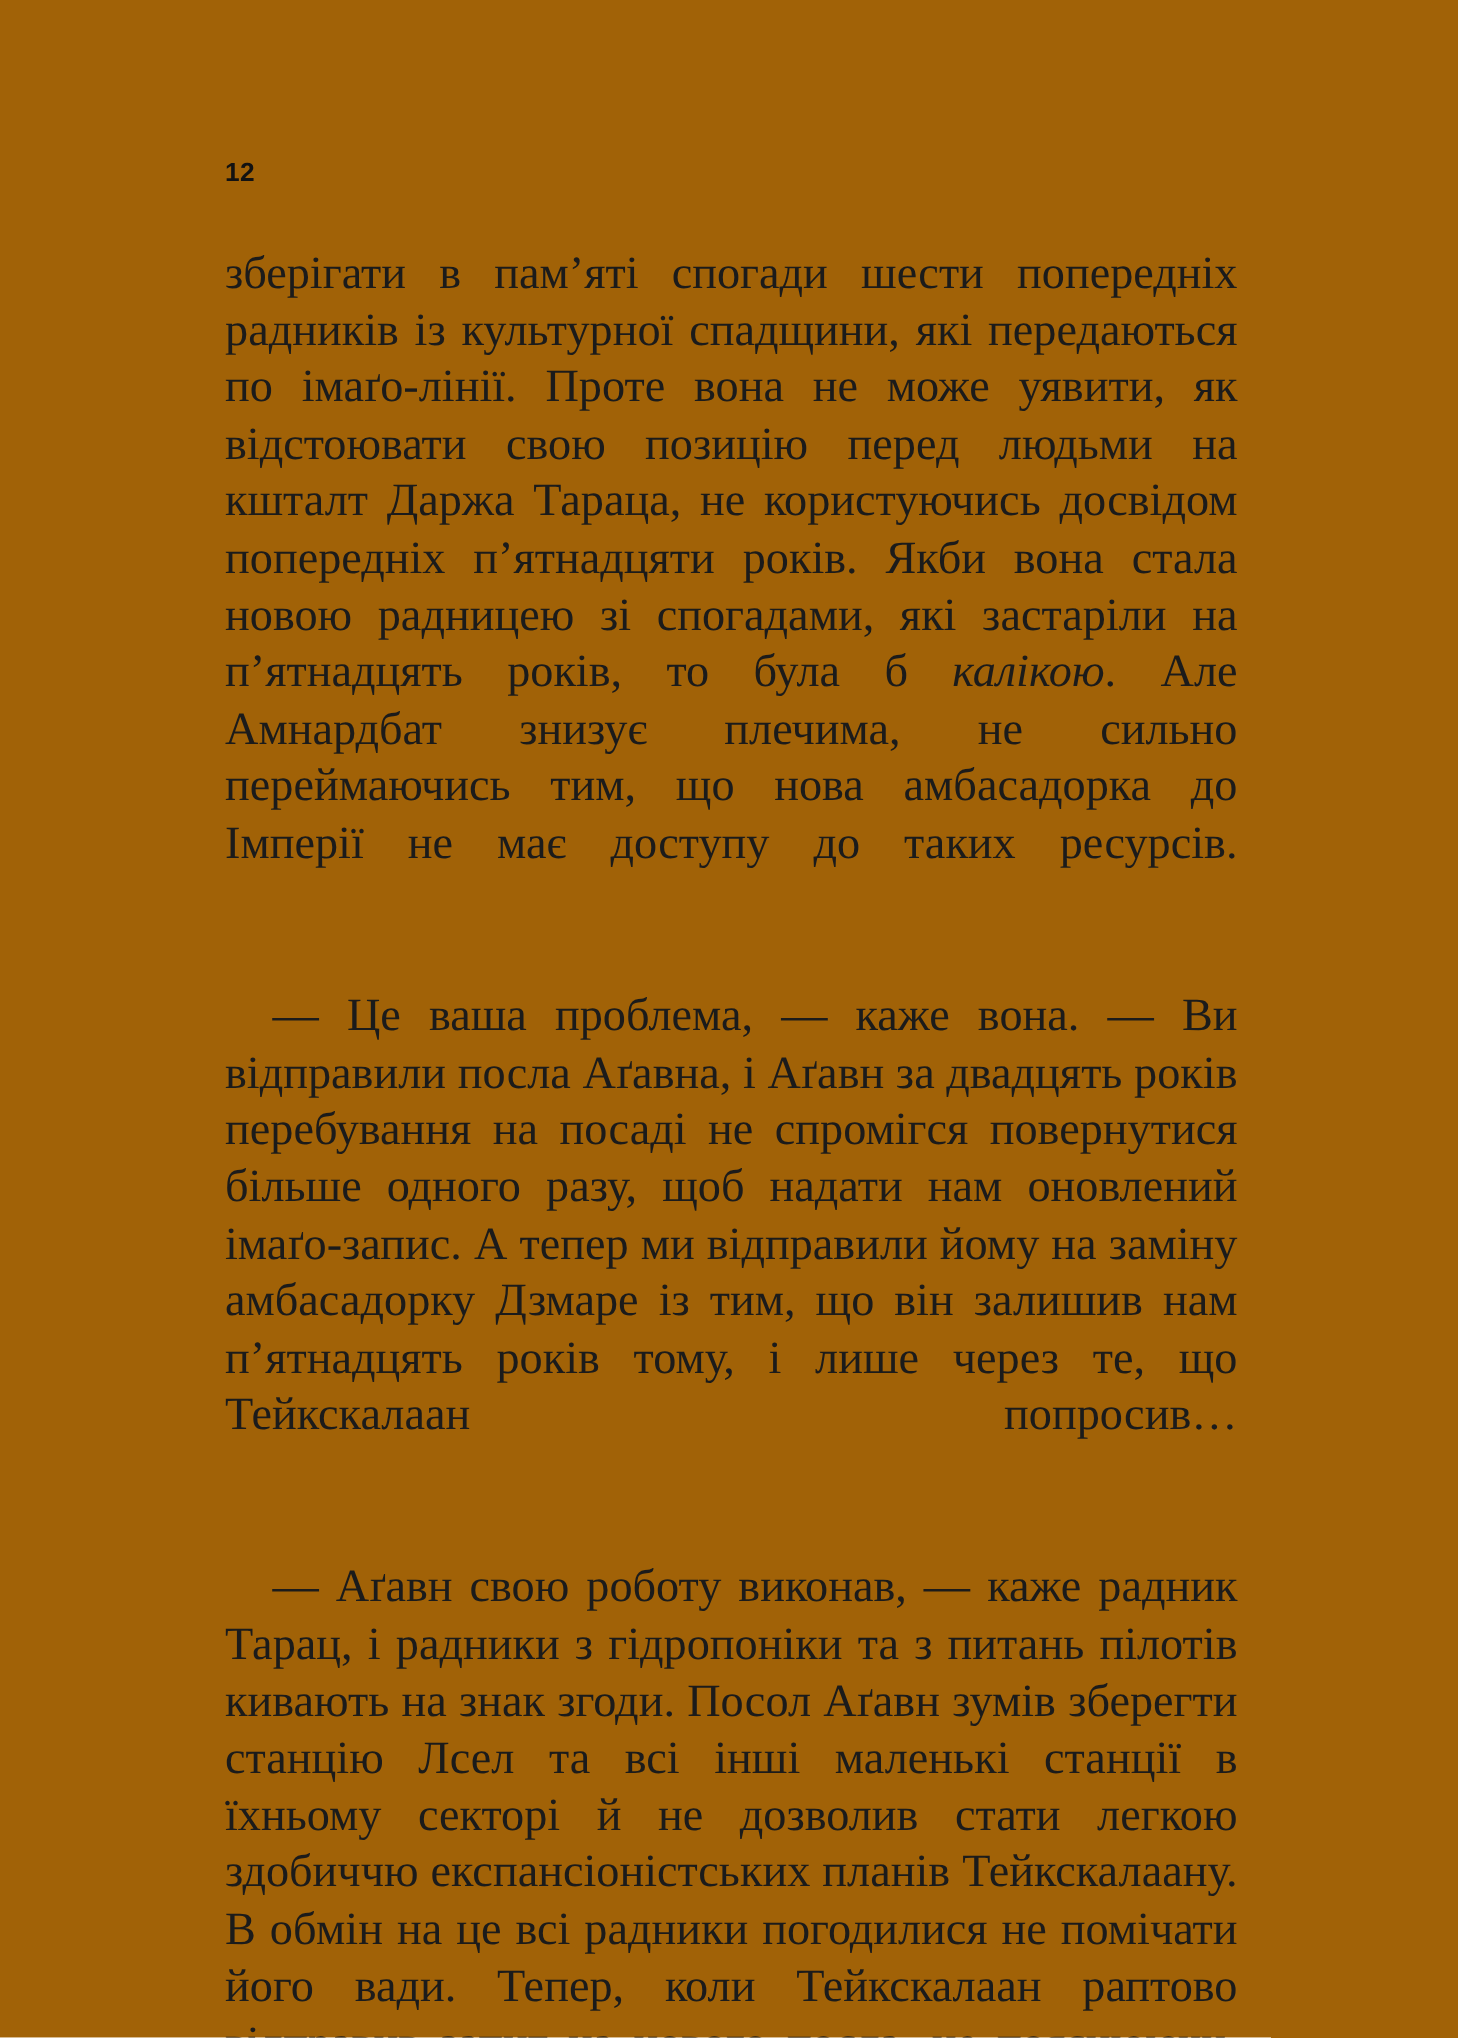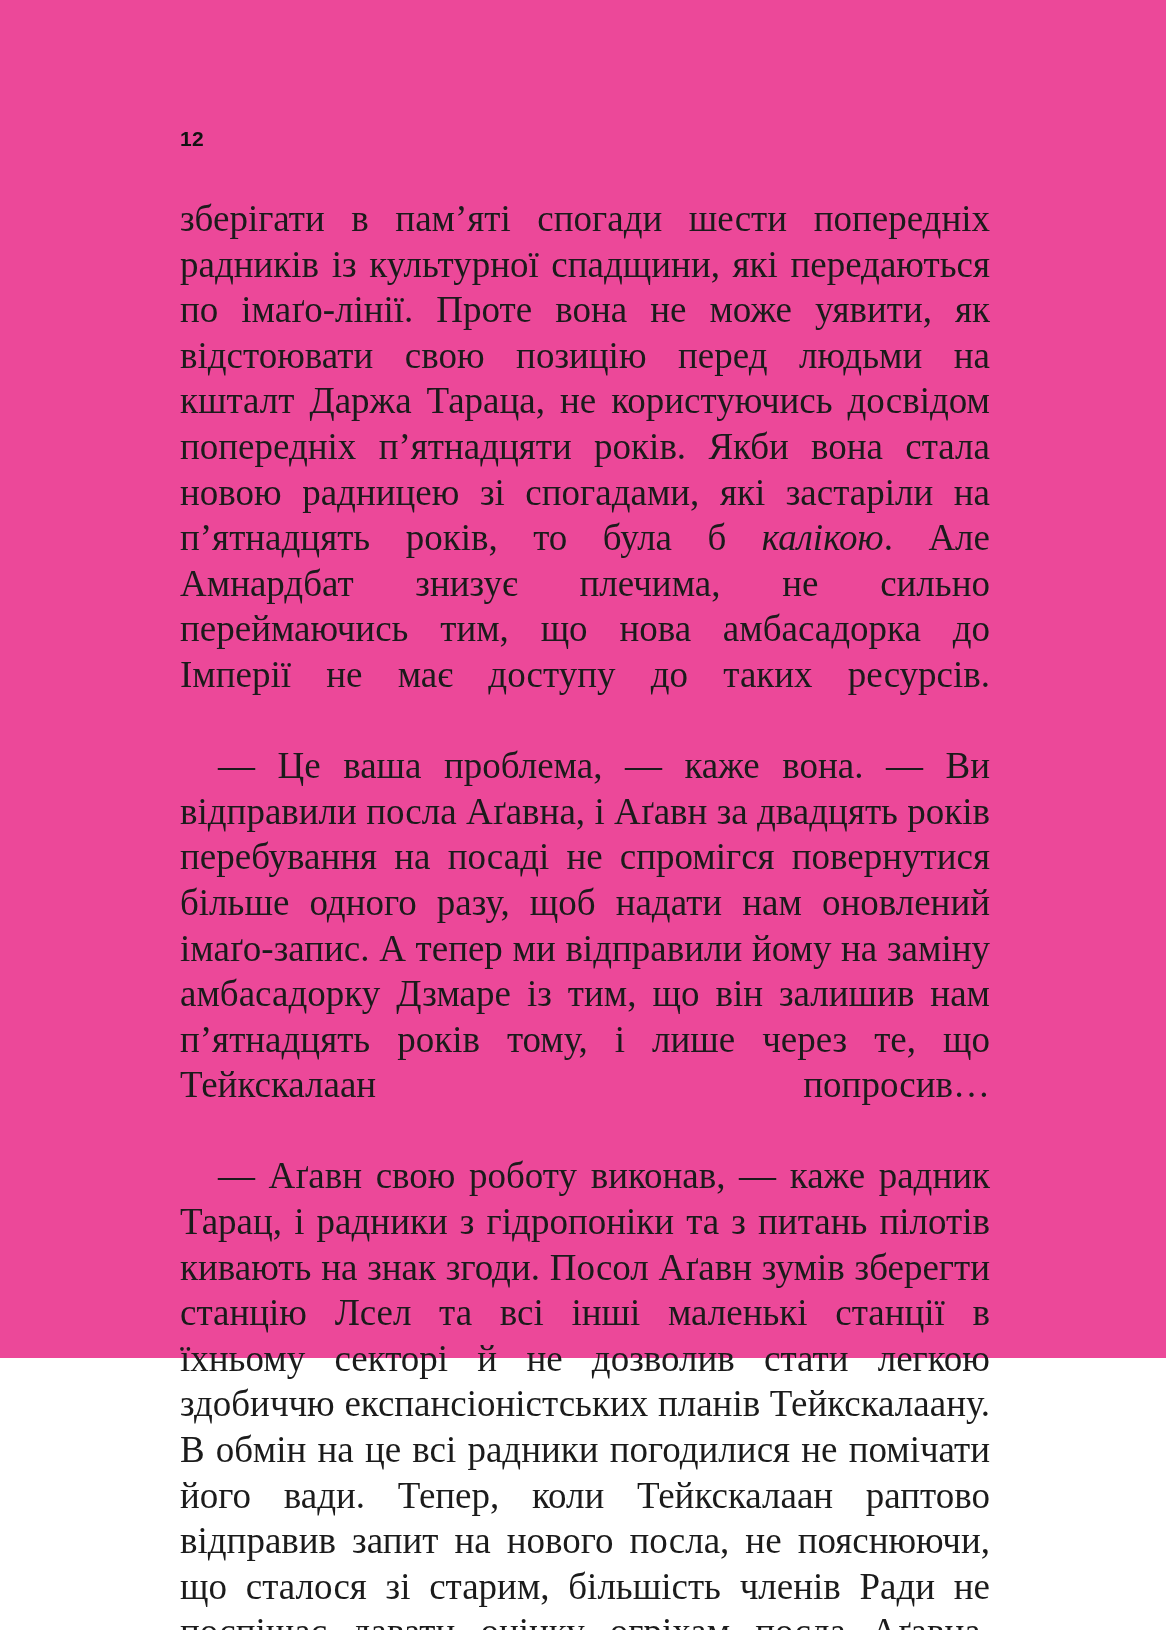--- a/index.html
+++ b/index.html
@@ -11,22 +11,22 @@
     width: 1166px;
     height: 1630px;
     font-family: "Liberation Serif", "DejaVu Serif", serif;
     color: #1b1b1b;
     -webkit-font-smoothing: antialiased;
   }
 
   .page {
     position: relative;
     width: 1166px;
-    height: 1358px;
-    background: #ec4899;
+    height: 1630px;
+    background: #a16207;
     box-sizing: border-box;
   }
 
   .folio {
     position: absolute;
     left: 180px;
     top: 128px;
     font-family: "Liberation Sans", "DejaVu Sans", sans-serif;
     font-weight: 700;
     font-size: 21px;
@@ -48,20 +48,21 @@
     line-height: 45.6px;
     text-align: justify;
     text-justify: inter-word;
     text-indent: 0;
     hyphens: manual;
     word-spacing: 0px;
   }
 
   p.para.indent {
     text-indent: 38px;
+    margin-top: 47px;
   }
 
   
   p.para::after {
     content: "";
     display: inline-block;
     width: 100%;
   }
   p.para.noafter::after {
     content: none;

